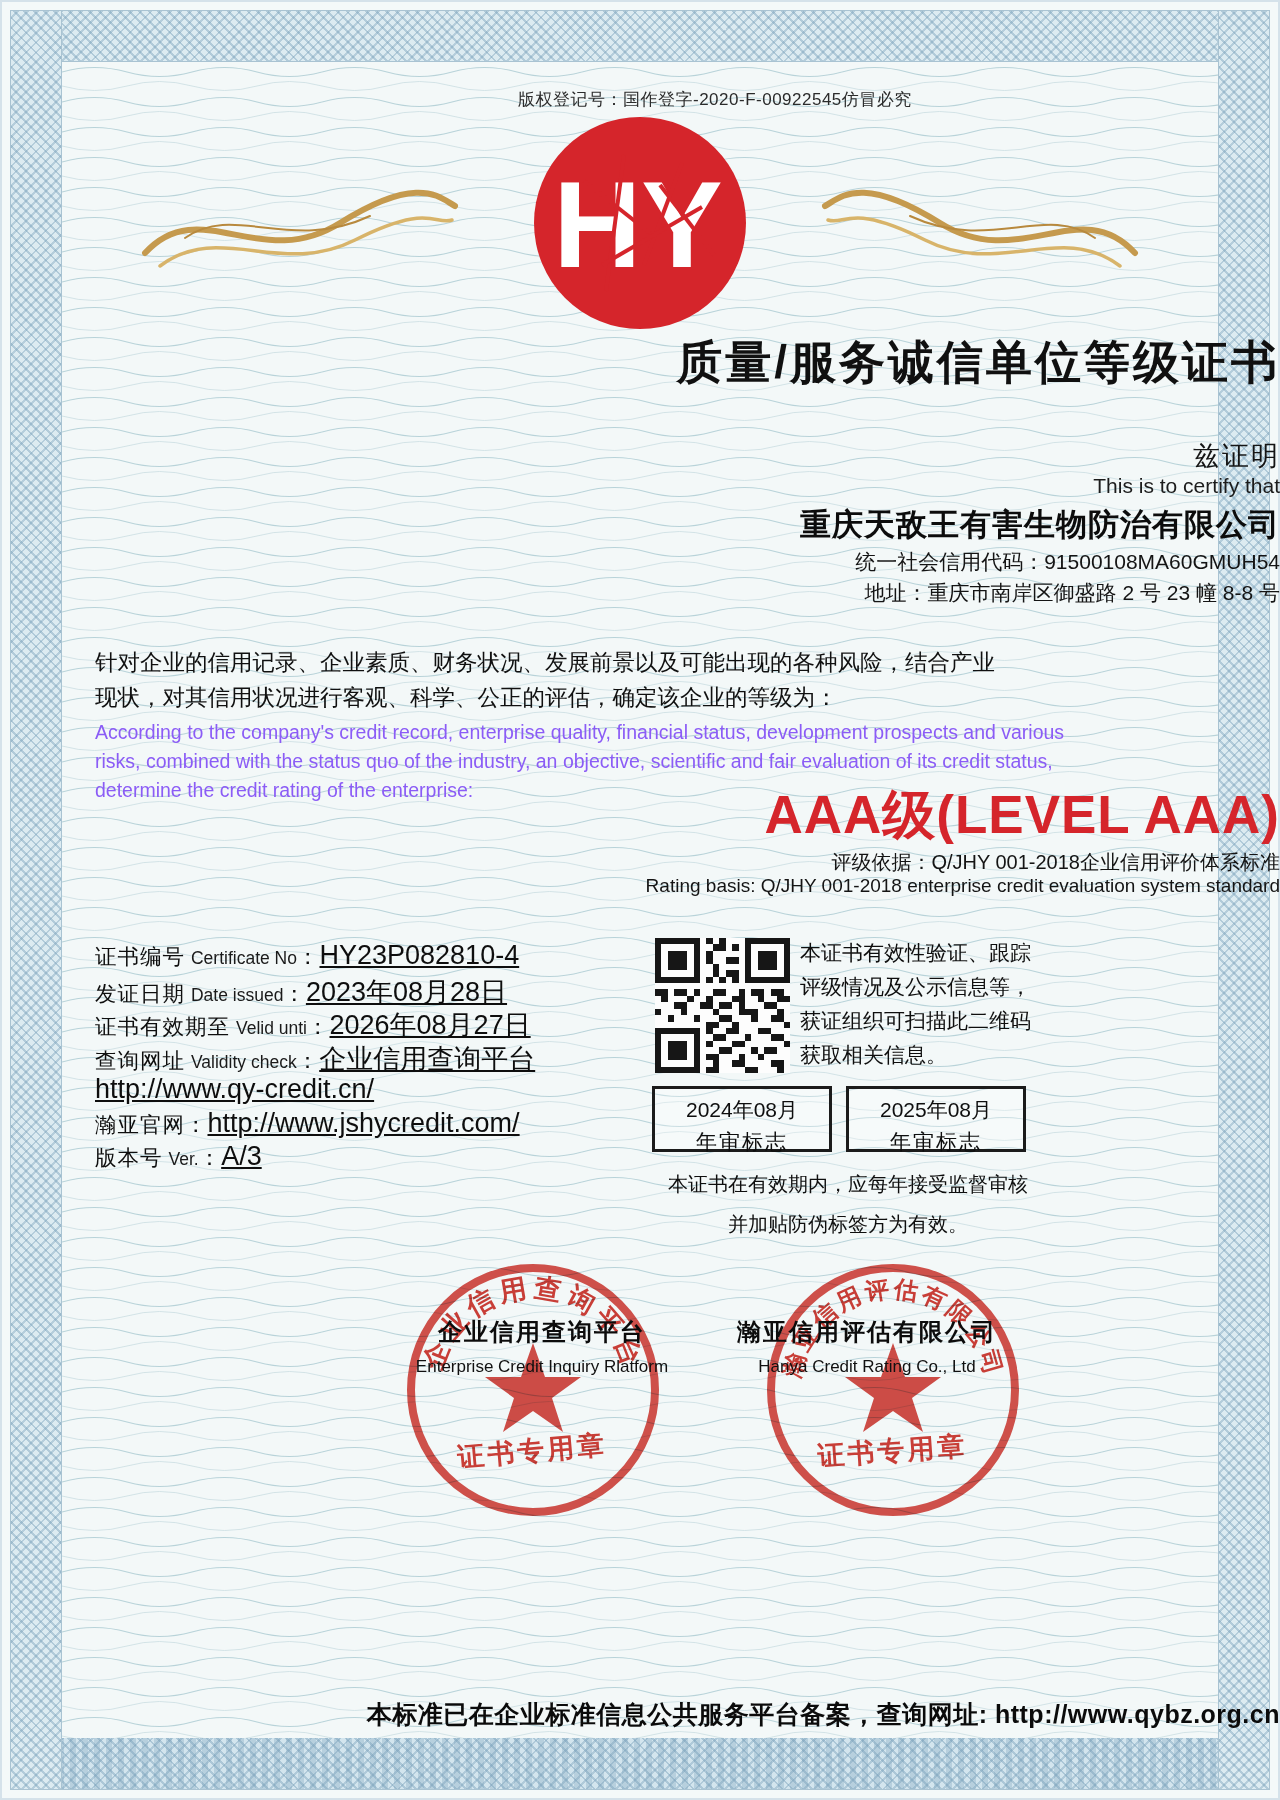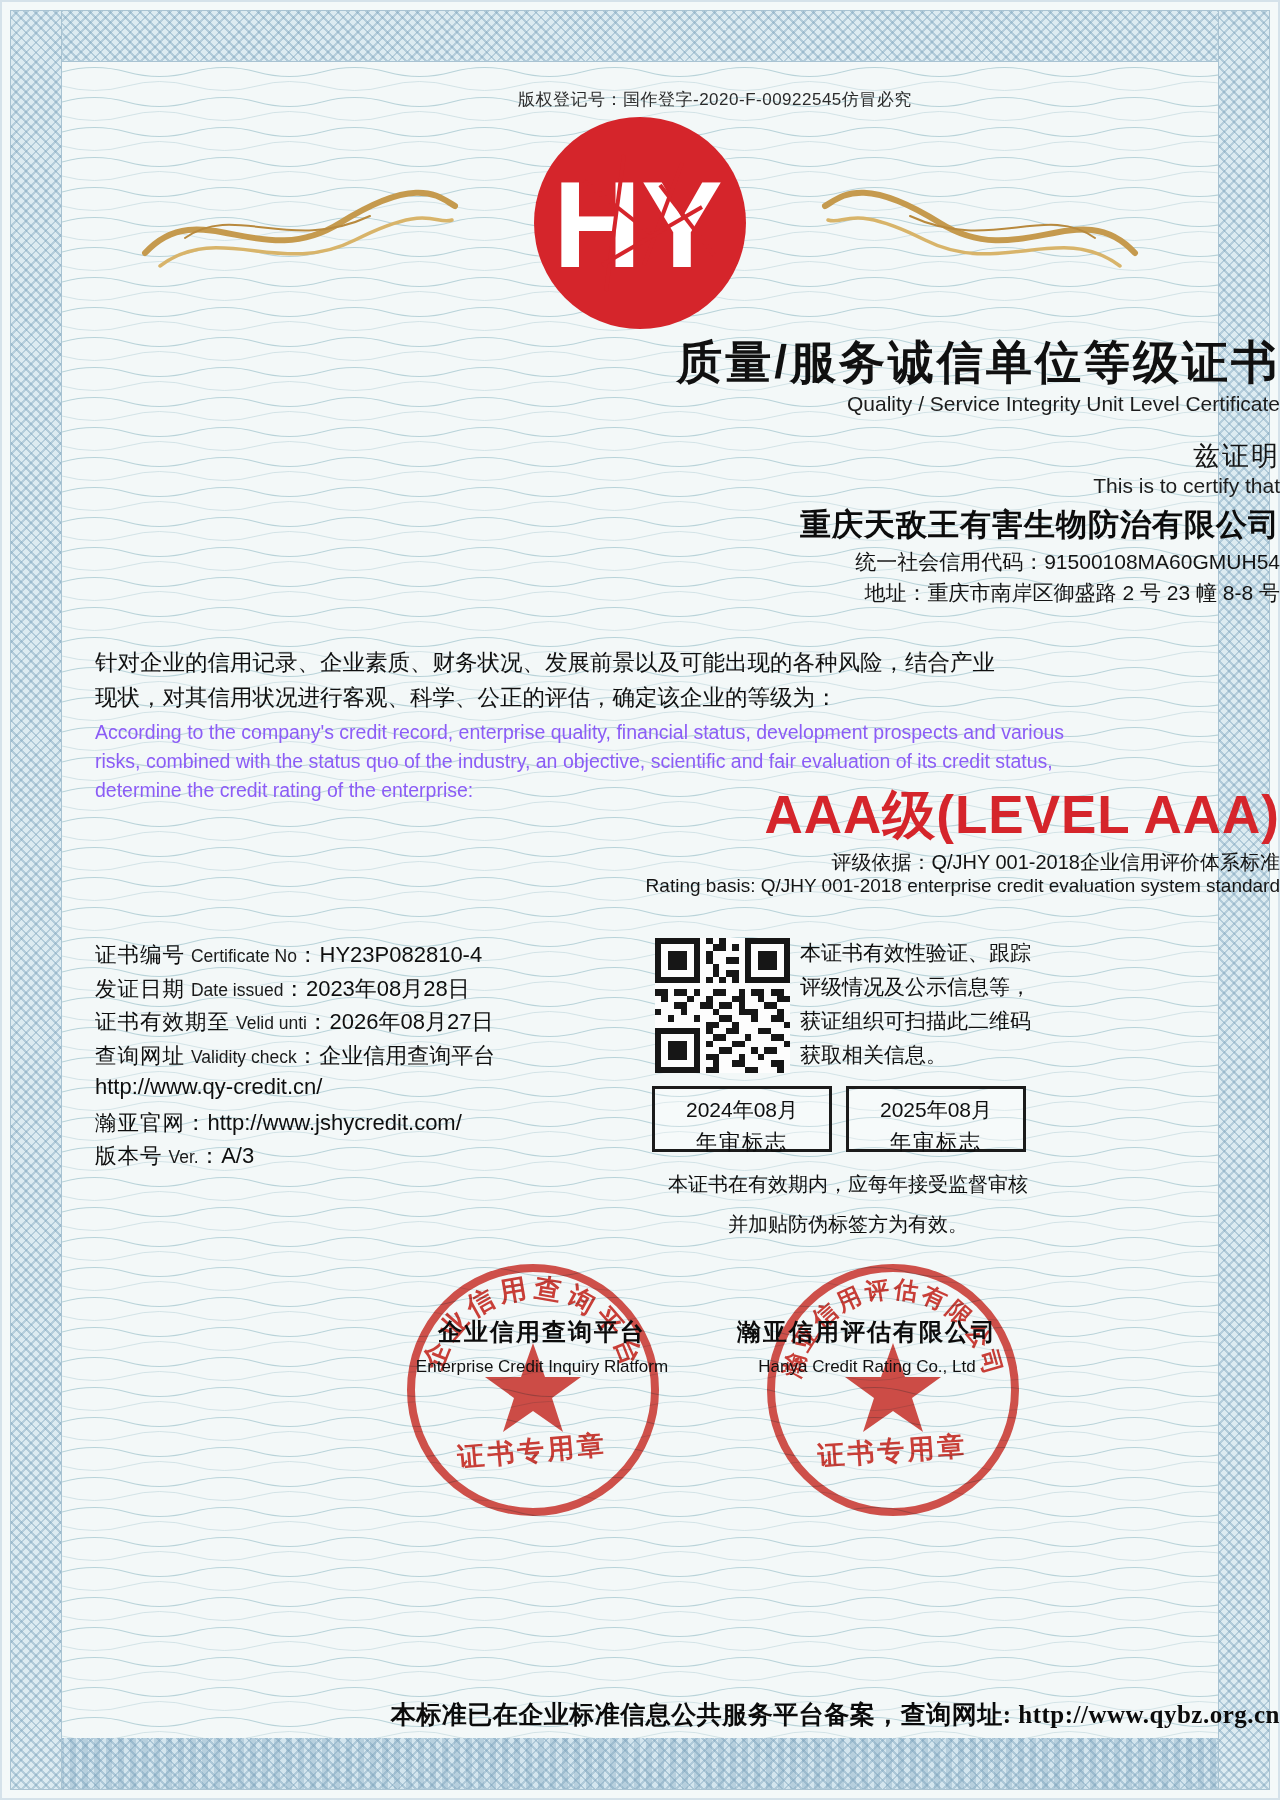--- a/index.html
+++ b/index.html
@@ -50,21 +50,21 @@
              color:#8b5cf6; white-space:pre-line; }
 
   .level { top:780px; font-size:53px; font-weight:800; color:#d5252b; letter-spacing:1px; }
   .rating-zh { top:849px; font-size:20px; color:#141414; }
   .rating-en { top:875px; font-size:19px; color:#141414; }
 
   .details { top:940px; left:95px; width:545px; }
   .detail-row { height:33.5px; font-size:21.5px; color:#0e0e0e; white-space:nowrap; }
   .detail-row .lab-zh { font-size:21.5px; letter-spacing:1px; }
   .detail-row .lab-en { font-size:17.5px; color:#1a1a1a; }
-  .detail-row .val { font-size:22px; }
+  .detail-row .val { font-size:27px;text-decoration:underline; }
 
   .qr-box { top:938px; left:655px; width:135px; height:135px; }
   .qr-note { top:936px; left:800px; width:300px; font-size:21px; line-height:34px;
              color:#0e0e0e; white-space:pre-line; }
 
   .year-box { top:1086px; width:180px; height:66px; border:3px solid #1b1b1b;
               text-align:center; padding-top:7px; background:rgba(255,255,255,.25); }
   .year-box .l1 { font-size:21px; color:#0e0e0e; }
   .year-box .l2 { font-size:21px; color:#0e0e0e; margin-top:4px; letter-spacing:2px; }
   .year-box-1 { left:652px; }
@@ -76,21 +76,21 @@
   .stamp { width:270px; height:270px; mix-blend-mode:multiply; opacity:.93; }
   .stamp-left  { top:1255px; left:398px; }
   .stamp-right { top:1255px; left:758px; }
 
   .org { width:320px; text-align:center; }
   .org-left  { top:1316px; left:382px; }
   .org-right { top:1316px; left:707px; }
   .org .org-zh { font-size:24px; font-weight:700; color:#0c0c0c; letter-spacing:2px; }
   .org .org-en { font-size:17px; color:#101010; margin-top:9px; }
 
-  .footer-line { top:1698px; font-size:25px; font-weight:700; color:#0b0b0b; letter-spacing:.5px;font-family:Liberation Serif, serif; }
+  .footer-line { top:1698px; font-size:25px; font-weight:700; color:#0b0b0b; letter-spacing:.5px; }
 </style>
 </head>
 <body>
 
 <div class="page">
 
   <div class="band band-top"></div>
   <div class="band band-bottom"></div>
   <div class="band band-left"></div>
   <div class="band band-right"></div>
@@ -126,21 +126,20 @@
     <g stroke="#d5252b" stroke-width="4">
       <line x1="52" y1="66" x2="118" y2="118"></line>
       <line x1="92" y1="40" x2="74" y2="176"></line>
       <line x1="150" y1="48" x2="112" y2="150"></line>
       <line x1="70" y1="150" x2="170" y2="92"></line>
       <line x1="128" y1="70" x2="182" y2="140"></line>
     </g>
   </svg>
 
   <div class="abs ctr title-zh">质量/服务诚信单位等级证书</div>
-  <div class="abs ctr title-en">Quality / Service Integrity Unit Level Certificate</div>
   <div class="abs ctr certify-zh">兹证明</div>
   <div class="abs ctr certify-en">This is to certify that</div>
   <div class="abs ctr company">重庆天敌王有害生物防治有限公司</div>
   <div class="abs ctr code-line">统一社会信用代码：91500108MA60GMUH54</div>
   <div class="abs ctr addr-line">地址：重庆市南岸区御盛路 2 号 23 幢 8-8 号</div>
 
   <div class="abs body-zh">针对企业的信用记录、企业素质、财务状况、发展前景以及可能出现的各种风险，结合产业
 现状，对其信用状况进行客观、科学、公正的评估，确定该企业的等级为：</div>
   <div class="abs body-en">According to the company's credit record, enterprise quality, financial status, development prospects and various
 risks, combined with the status quo of the industry, an objective, scientific and fair evaluation of its credit status,

